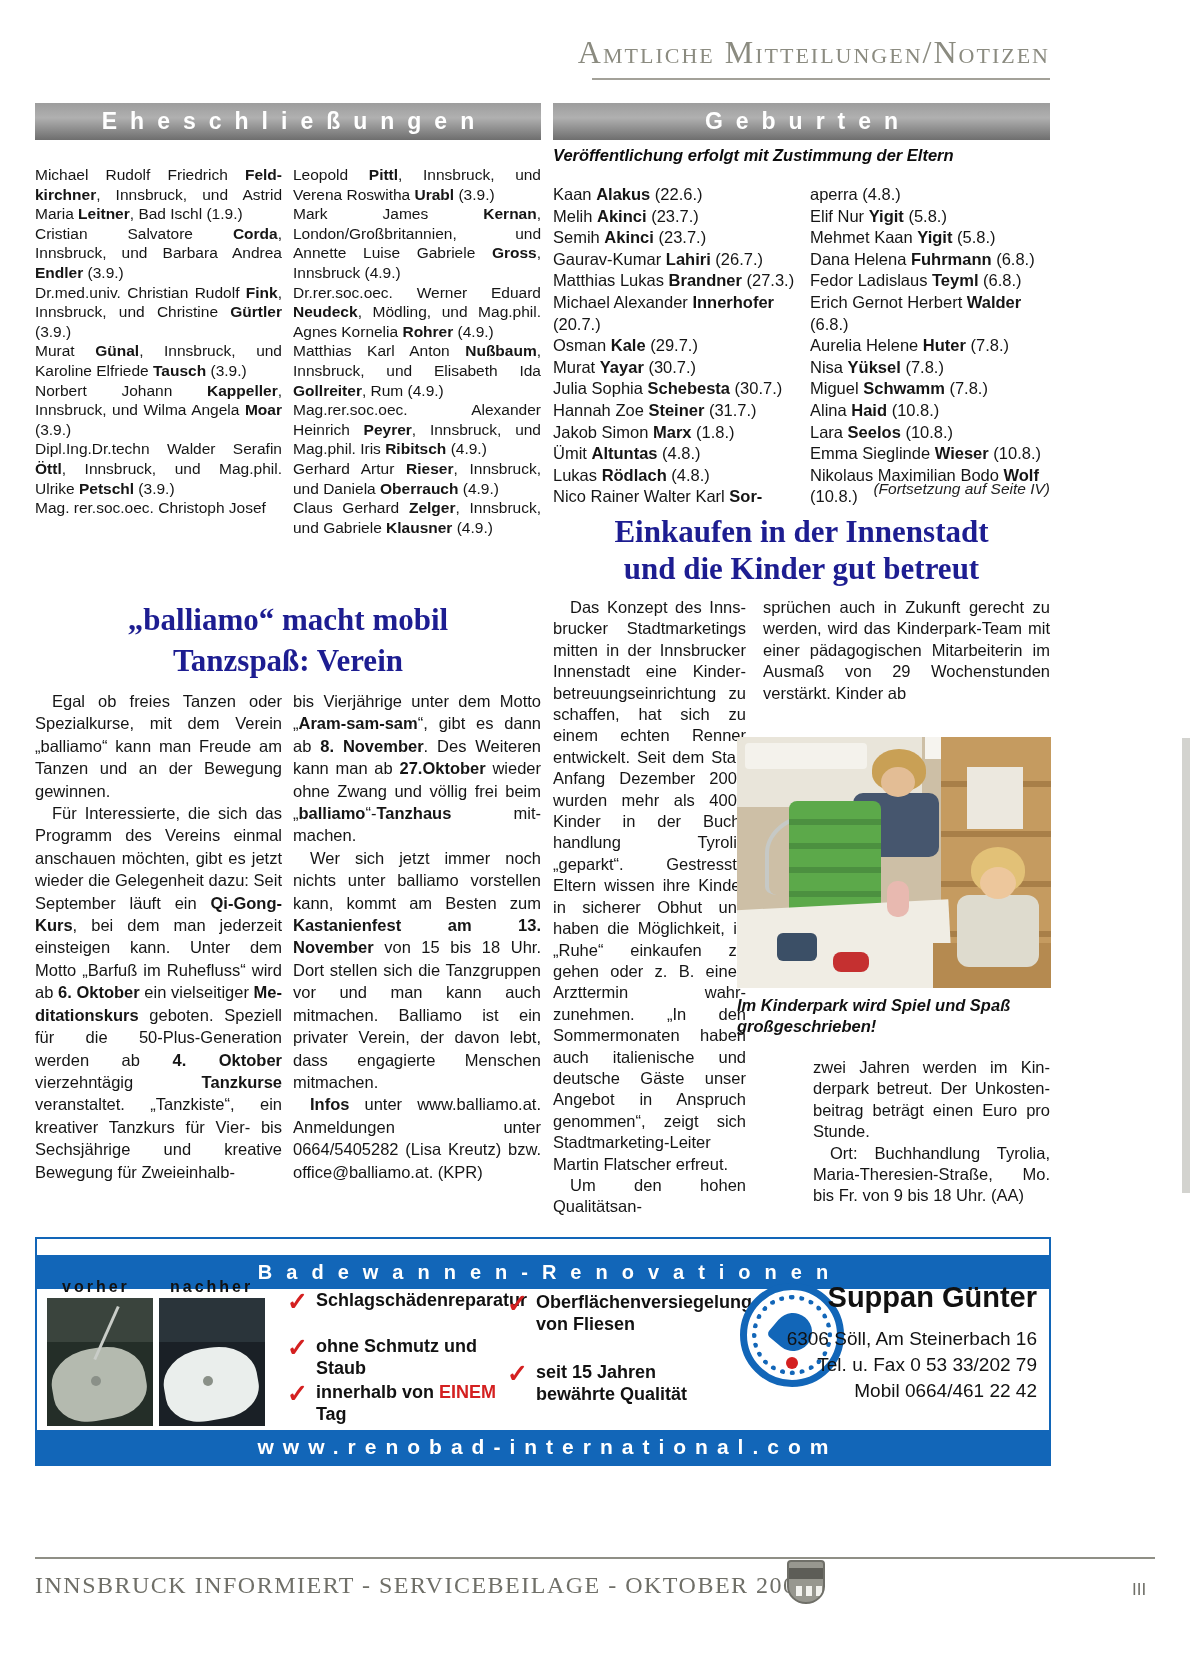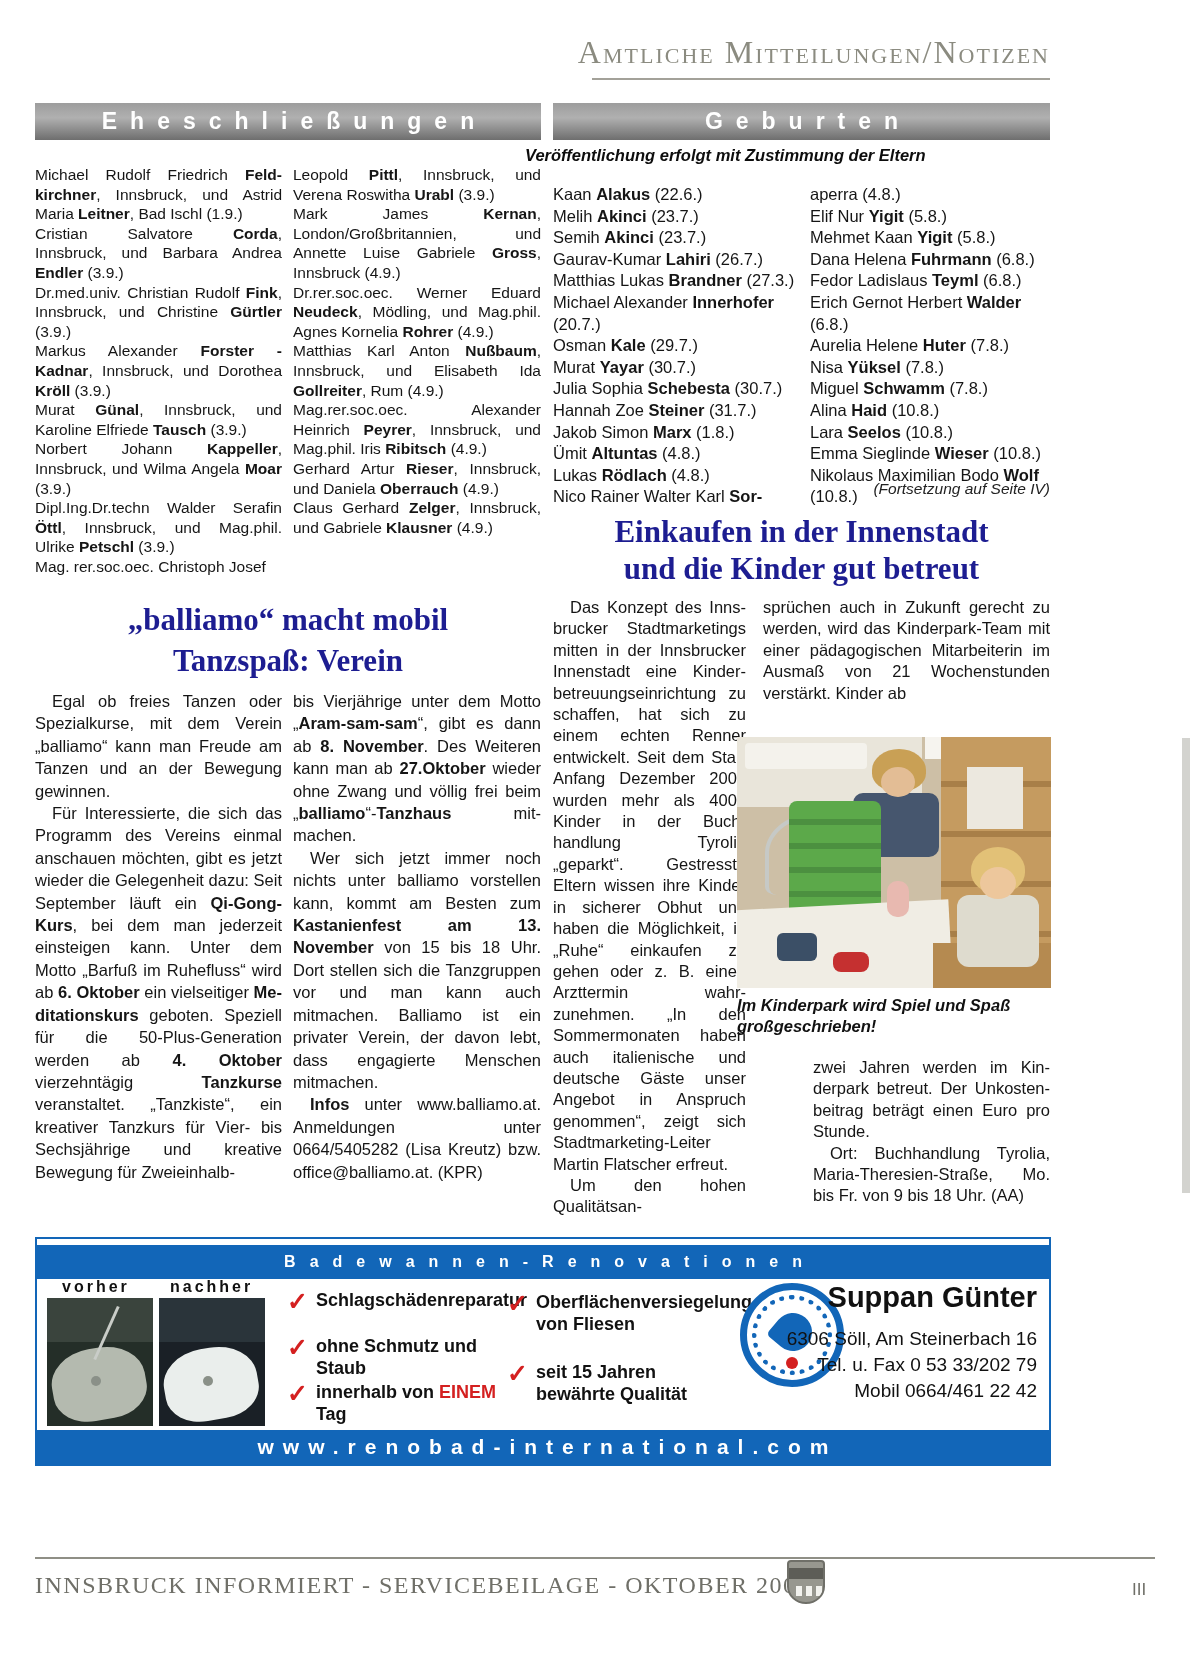--- a/index.html
+++ b/index.html
@@ -33,21 +33,21 @@
   
   .listcol { position:absolute; }
   .listcol p { margin:0; text-indent:0; }
   .marr { top:165px; width:247px; font-size:15.5px; line-height:19.6px;
           text-align:justify; hyphens:auto; -webkit-hyphens:auto; overflow-wrap:break-word; }
   .marr-1 { left:35px; } .marr-2 { left:293px; width:248px; }
   .birth { top:184px; font-size:16.5px; line-height:21.6px; }
   .birth-1 { left:553px; width:254px; }
   .birth-2 { left:810px; width:242px; }
   .births-notice {
-    position:absolute; left:525px; top:146px; width:497px;
+    position:absolute; left:553px; top:146px; width:497px;
     font-weight:bold; font-style:italic; font-size:16.5px; color:#0d0d0d;
   }
   .cont-note {
     position:absolute; left:858px; top:480px; width:192px;
     font-style:italic; font-size:15.5px; text-align:right; color:#222;
   }
 
   
   .headline {
     position:absolute; text-align:center; color:#1d1d91;
@@ -97,21 +97,21 @@
   .kcaption {
     position:absolute; left:737px; top:995px; width:314px;
     font-style:italic; font-weight:bold; font-size:16.5px; line-height:21px; color:#111;
   }
 
   
   .ad { position:absolute; left:35px; top:1237px; width:1016px; height:229px;
     border:2px solid #1266b8; background:#ffffff; }
   .ad-bar { position:absolute; left:0; width:1012px; height:34px; background:#1266b8;
     display:flex; align-items:center; justify-content:center; color:#fff; font-weight:bold; }
-  .ad-bar-top { top:6px; font-size:16px; }
+  .ad-bar-top { top:16px; font-size:20px; }
   .ad-bar-top span { letter-spacing:14px; padding-left:14px; white-space:nowrap; }
   .ad-bar-bottom { bottom:0; font-size:21px; }
   .ad-bar-bottom span { letter-spacing:9px; padding-left:9px; white-space:nowrap; }
   .ad-body { position:absolute; left:0; top:34px; width:1012px; height:159px; }
   .tub-label { position:absolute; top:5px; font-weight:bold; font-size:16px; letter-spacing:3px; color:#111; }
   .lbl-before { left:25px; } .lbl-after { left:133px; }
   .tub { position:absolute; top:25px; width:106px; height:128px; overflow:hidden; background:#242e28; }
   .tub-1 { left:10px; } .tub-2 { left:122px; background:#1a2026; }
   .tub div { position:absolute; }
   .tub-wall { left:0; top:0; width:106px; height:44px; background:#3a443d; }
@@ -167,21 +167,20 @@
     <span>Geburten</span>
   </div>
   <div class="section-bar bar-left">
     <span>Eheschließungen</span>
   </div>
 
   <div class="listcol marr marr-1">
       <p><span>Michael Rudolf Friedrich </span><b>Feld­kirchner</b><span>, Innsbruck, und Astrid Maria </span><b>Leitner</b><span>, Bad Ischl (1.9.)</span></p>
       <p><span>Cristian Salvatore </span><b>Corda</b><span>, Innsbruck, und Barbara Andrea </span><b>Endler</b><span> (3.9.)</span></p>
       <p><span>Dr.med.univ. Christian Rudolf </span><b>Fink</b><span>, Innsbruck, und Christine </span><b>Gürtler</b><span> (3.9.)</span></p>
-      <p><span>Markus Alexander </span><b>Forster - Kadnar</b><span>, Innsbruck, und Doro­thea </span><b>Kröll</b><span> (3.9.)</span></p>
       <p><span>Murat </span><b>Günal</b><span>, Innsbruck, und Karoline Elfriede </span><b>Tausch</b><span> (3.9.)</span></p>
       <p><span>Norbert Johann </span><b>Kappeller</b><span>, Innsbruck, und Wilma Angela </span><b>Moar</b><span> (3.9.)</span></p>
       <p><span>Dipl.Ing.Dr.techn Walder Sera­fin </span><b>Öttl</b><span>, Innsbruck, und Mag.phil. Ulrike </span><b>Petschl</b><span> (3.9.)</span></p>
       <p><span>Mag. rer.soc.oec. Christoph Josef</span></p>
     </div>
   <div class="listcol marr marr-2">
       <p><span>Leopold </span><b>Pittl</b><span>, Innsbruck, und Verena Roswitha </span><b>Urabl</b><span> (3.9.)</span></p>
       <p><span>Mark James </span><b>Kernan</b><span>, London/Großbritannien, und Annette Lui­se Gabriele </span><b>Gross</b><span>, Innsbruck (4.9.)</span></p>
       <p><span>Dr.rer.soc.oec. Werner Eduard </span><b>Neudeck</b><span>, Mödling, und Mag.phil. Agnes Kornelia </span><b>Roh­rer</b><span> (4.9.)</span></p>
       <p><span>Matthias Karl Anton </span><b>Nußbaum</b><span>, Innsbruck, und Elisabeth Ida </span><b>Gollreiter</b><span>, Rum (4.9.)</span></p>
@@ -226,21 +225,21 @@
 
   <div class="headline hl-shopping">
     <div>Einkaufen in der Innenstadt</div>
     <div>und die Kinder gut betreut</div>
   </div>
   <div class="articlecol shop shop-c1">
       <p><span>Das Konzept des Inns­brucker Stadt­marketings mit­ten in der Innsbrucker Innen­stadt eine Kinder­betreuungs­einrichtung zu schaffen, hat sich zu einem echten Renner entwickelt. Seit dem Start Anfang Dezem­ber 2003 wurden mehr als 4000 Kinder in der Buch­handlung Tyrolia „geparkt“. Gestresste Eltern wissen ihre Kinder in sicherer Obhut und haben die Möglichkeit, in „Ruhe“ einkaufen zu gehen oder z. B. ei­nen Arzttermin wahr­zunehmen. „In den Sommer­monaten haben auch italie­nische und deutsche Gäs­te unser Angebot in Anspruch genommen“, zeigt sich Stadt­marketing-Leiter Martin Flat­scher erfreut.</span></p>
       <p><span>Um den hohen Qualitätsan-</span></p>
     </div>
   <div class="articlecol shop shop-c2t cont-first">
-      <p><span>sprüchen auch in Zukunft ge­recht zu werden, wird das Kinderpark-Team mit einer päda­gogischen Mitarbeiterin im Ausmaß von 21 Wochen­stunden verstärkt. Kinder ab</span></p>
+      <p><span>sprüchen auch in Zukunft ge­recht zu werden, wird das Kinderpark-Team mit einer päda­gogischen Mitarbeiterin im Ausmaß von 29 Wochen­stunden verstärkt. Kinder ab</span></p>
     </div>
 
   <div class="kphoto">
     <div class="ph-wall"></div>
     <div class="ph-shelfwhite"></div>
     <div class="ph-whitebox"></div>
     <div class="ph-wood"></div>
     <div class="ph-paper"></div>
     <div class="ph-rack"></div>
     <div class="ph-woman-body"></div>

